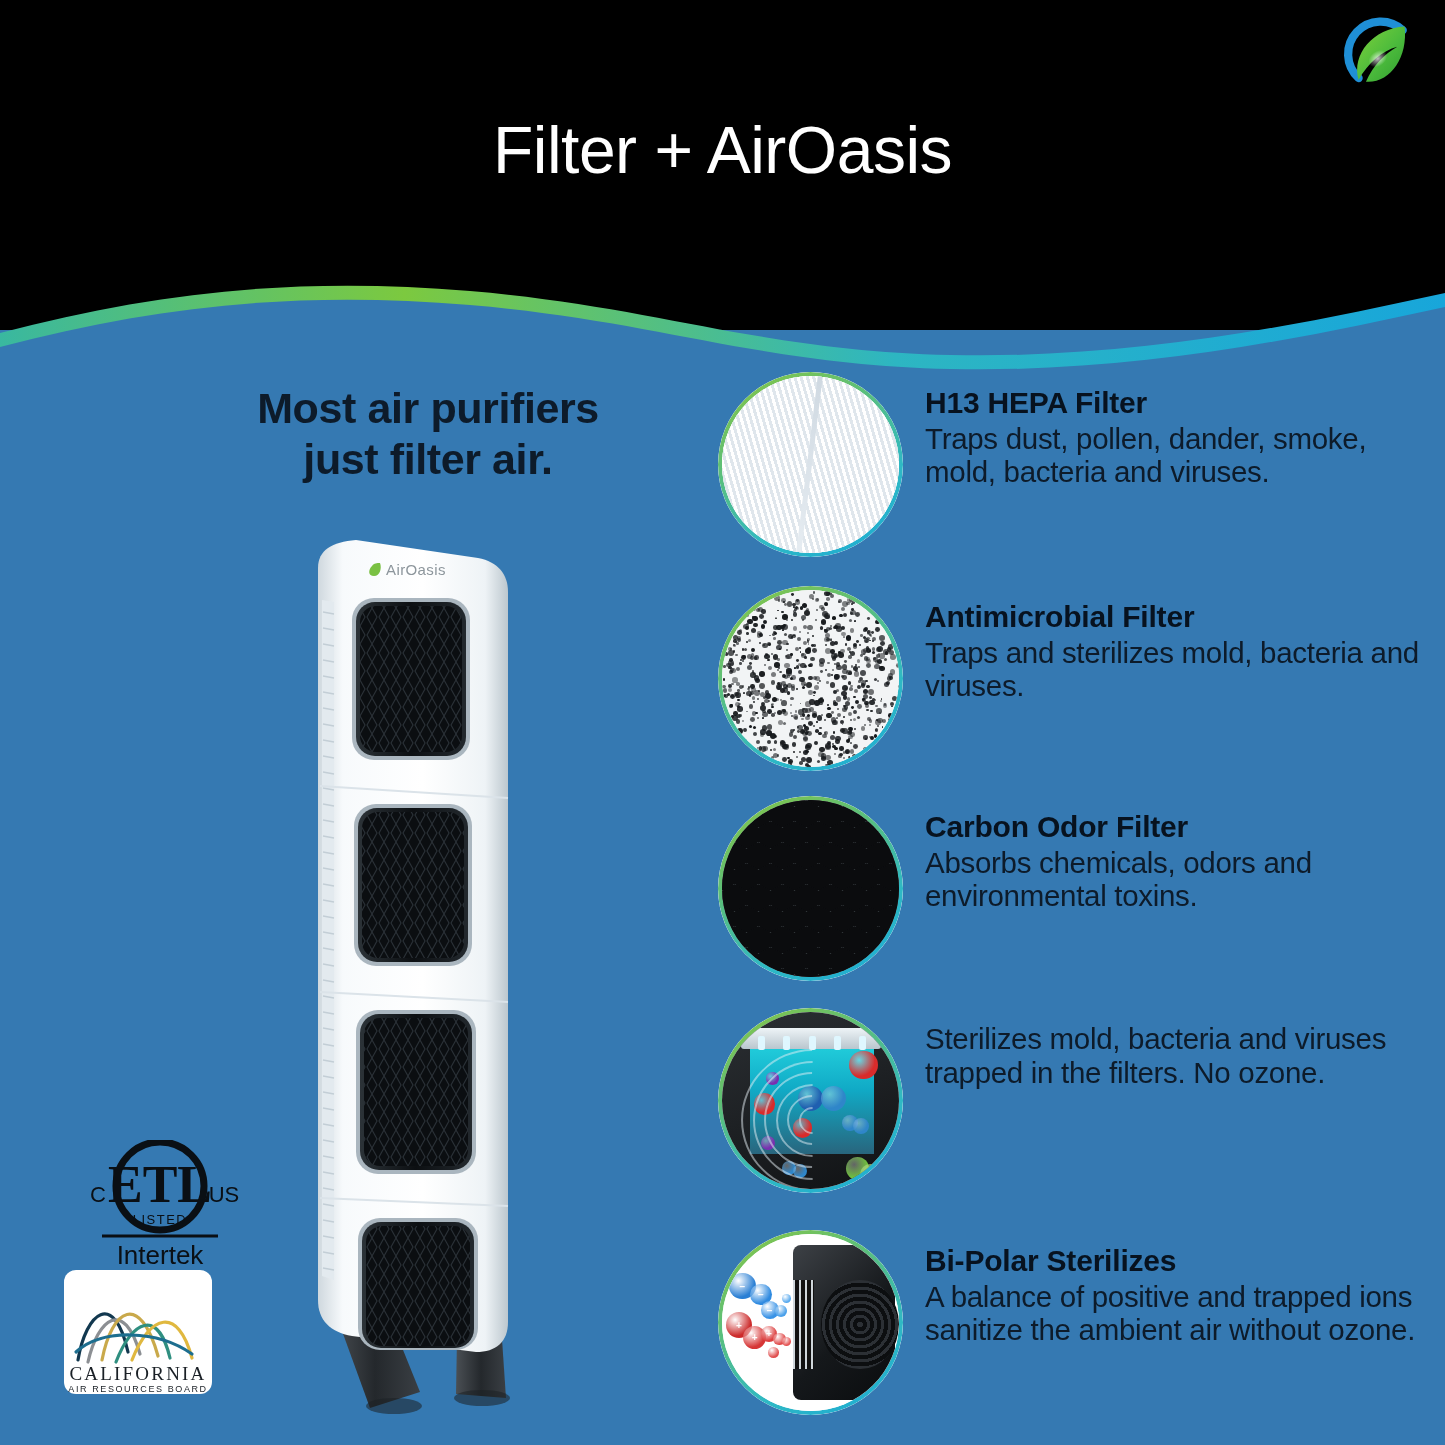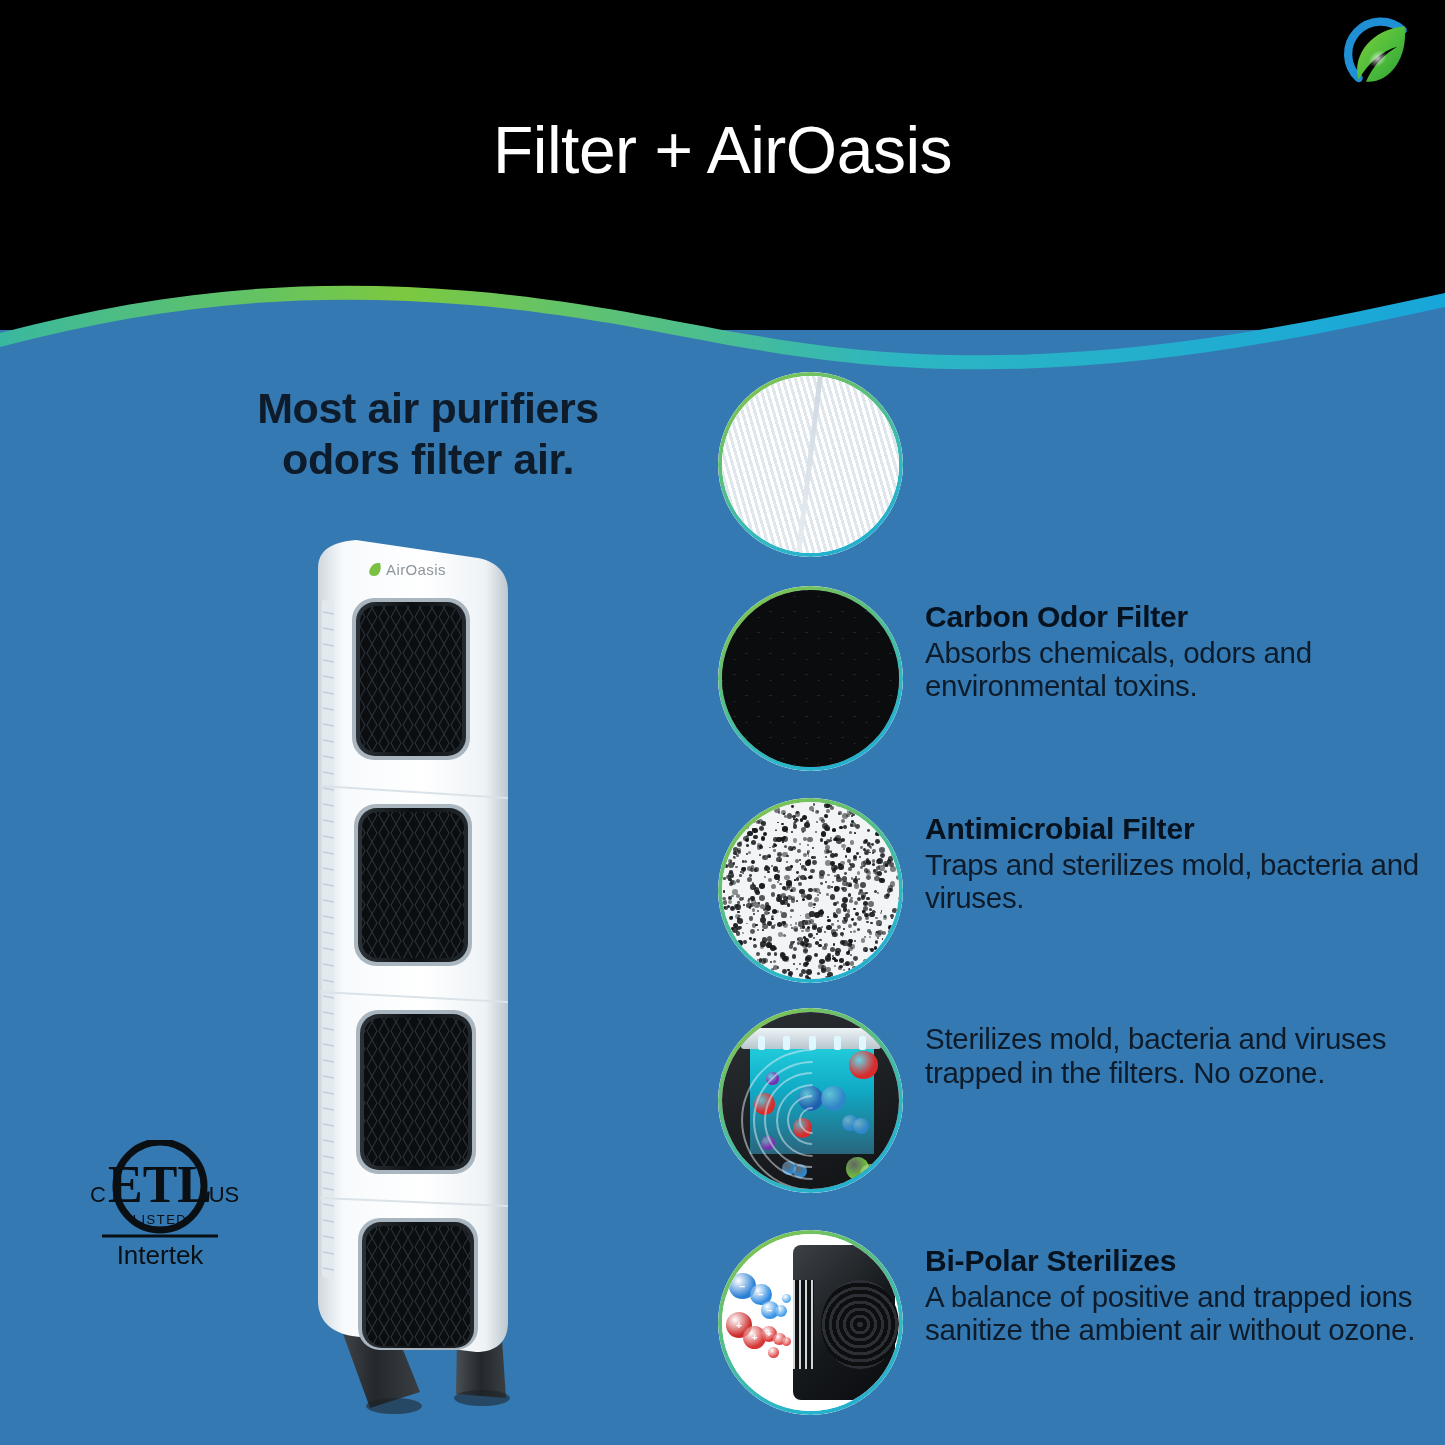--- a/index.html
+++ b/index.html
@@ -141,21 +141,21 @@
           <stop offset="0.28" stop-color="#7cc93f"></stop>
           <stop offset="0.62" stop-color="#2db6c2"></stop>
           <stop offset="1" stop-color="#18a6da"></stop>
         </linearGradient>
       </defs>
       <path d="M0,78 C160,36 300,22 470,36 C660,52 760,96 950,100 C1130,104 1290,72 1445,38 L1445,130 L0,130 Z" fill="url(#wg)"></path>
       <path d="M0,92 C160,50 300,36 470,50 C660,66 760,110 950,114 C1130,118 1290,86 1445,52 L1445,130 L0,130 Z" fill="#3579b2"></path>
     </svg>
   </div>
 
-  <div class="lede">Most air purifiers odors filter air.</div>
+  <div class="lede">Most air purifiers just filter air.</div>
 
   <div class="product">
     <svg viewBox="0 0 290 910" width="290" height="910">
       <defs>
         <linearGradient id="bodyg" x1="0" y1="0" x2="1" y2="0">
           <stop offset="0" stop-color="#cfd8de"></stop>
           <stop offset="0.13" stop-color="#f7fafc"></stop>
           <stop offset="0.55" stop-color="#ffffff"></stop>
           <stop offset="0.88" stop-color="#eef3f6"></stop>
           <stop offset="1" stop-color="#bcc7ce"></stop>
@@ -233,128 +233,48 @@
       <circle cx="88" cy="46" r="44" fill="none" stroke="#0a0f14" stroke-width="7"></circle>
       <text x="88" y="62" text-anchor="middle" font-family="Liberation Serif, serif" font-size="52" font-weight="700" fill="#0a0f14">ETL</text>
       <text x="26" y="62" text-anchor="middle" font-family="Liberation Sans, sans-serif" font-size="22" fill="#0a0f14">C</text>
       <text x="152" y="62" text-anchor="middle" font-family="Liberation Sans, sans-serif" font-size="22" fill="#0a0f14">US</text>
       <text x="88" y="84" text-anchor="middle" font-family="Liberation Sans, sans-serif" font-size="13" letter-spacing="1.5" fill="#0a0f14">LISTED</text>
       <line x1="30" y1="96" x2="146" y2="96" stroke="#0a0f14" stroke-width="3"></line>
       <text x="88" y="124" text-anchor="middle" font-family="Liberation Sans, sans-serif" font-size="26" fill="#0a0f14">Intertek</text>
     </svg>
   </div>
 
+  <div class="badge-carb">
+    <svg viewBox="0 0 152 128" width="152" height="128">
+      <rect x="2" y="2" width="148" height="124" rx="12" fill="#ffffff"></rect>
+      <g fill="none" stroke-width="3.2" stroke-linecap="round">
+        <path d="M16,92 C24,44 52,22 66,84" stroke="#12384f"></path>
+        <path d="M26,94 C36,50 62,30 78,86" stroke="#8c8f93"></path>
+        <path d="M40,92 C50,40 78,24 96,88" stroke="#c9a94b"></path>
+        <path d="M54,94 C70,52 96,40 108,90" stroke="#2f8f80"></path>
+        <path d="M70,92 C88,46 116,38 130,90" stroke="#e0b83f"></path>
+        <path d="M14,84 C40,60 96,62 130,86" stroke="#1d6e8f"></path>
+      </g>
+      <text x="76" y="112" text-anchor="middle" font-family="Liberation Serif, serif" font-size="19" letter-spacing="2.2" fill="#1a2026">CALIFORNIA</text>
+      <text x="76" y="124" text-anchor="middle" font-family="Liberation Sans, sans-serif" font-size="9" letter-spacing="1.6" fill="#1a2026">AIR RESOURCES BOARD</text>
+    </svg>
+  </div>
 
   <div class="features">
 
     <div class="feature" style="height:214px;">
       <div class="fthumb">
         <div class="ring"></div>
         <div class="inner">
           <div class="tex-hepa"></div>
         </div>
       </div>
-    </div>
-
-    <div class="feature" style="height:212px;">
-      <div class="fthumb">
-        <div class="ring"></div>
-        <div class="inner">
-          <div class="tex-carbon" id="carbonTex">
-              <div class="hx" style="left: -12px; top: -21px;"></div>
-              <div class="hx" style="left: 12px; top: -21px;"></div>
-              <div class="hx" style="left: 36px; top: -21px;"></div>
-              <div class="hx" style="left: 60px; top: -21px;"></div>
-              <div class="hx" style="left: 84px; top: -21px;"></div>
-              <div class="hx" style="left: 108px; top: -21px;"></div>
-              <div class="hx" style="left: 132px; top: -21px;"></div>
-              <div class="hx" style="left: 156px; top: -21px;"></div>
-              <div class="hx" style="left: -24px; top: 0px;"></div>
-              <div class="hx" style="left: 0px; top: 0px;"></div>
-              <div class="hx" style="left: 24px; top: 0px;"></div>
-              <div class="hx" style="left: 48px; top: 0px;"></div>
-              <div class="hx" style="left: 72px; top: 0px;"></div>
-              <div class="hx" style="left: 96px; top: 0px;"></div>
-              <div class="hx" style="left: 120px; top: 0px;"></div>
-              <div class="hx" style="left: 144px; top: 0px;"></div>
-              <div class="hx" style="left: 168px; top: 0px;"></div>
-              <div class="hx" style="left: -12px; top: 21px;"></div>
-              <div class="hx" style="left: 12px; top: 21px;"></div>
-              <div class="hx" style="left: 36px; top: 21px;"></div>
-              <div class="hx" style="left: 60px; top: 21px;"></div>
-              <div class="hx" style="left: 84px; top: 21px;"></div>
-              <div class="hx" style="left: 108px; top: 21px;"></div>
-              <div class="hx" style="left: 132px; top: 21px;"></div>
-              <div class="hx" style="left: 156px; top: 21px;"></div>
-              <div class="hx" style="left: -24px; top: 42px;"></div>
-              <div class="hx" style="left: 0px; top: 42px;"></div>
-              <div class="hx" style="left: 24px; top: 42px;"></div>
-              <div class="hx" style="left: 48px; top: 42px;"></div>
-              <div class="hx" style="left: 72px; top: 42px;"></div>
-              <div class="hx" style="left: 96px; top: 42px;"></div>
-              <div class="hx" style="left: 120px; top: 42px;"></div>
-              <div class="hx" style="left: 144px; top: 42px;"></div>
-              <div class="hx" style="left: 168px; top: 42px;"></div>
-              <div class="hx" style="left: -12px; top: 63px;"></div>
-              <div class="hx" style="left: 12px; top: 63px;"></div>
-              <div class="hx" style="left: 36px; top: 63px;"></div>
-              <div class="hx" style="left: 60px; top: 63px;"></div>
-              <div class="hx" style="left: 84px; top: 63px;"></div>
-              <div class="hx" style="left: 108px; top: 63px;"></div>
-              <div class="hx" style="left: 132px; top: 63px;"></div>
-              <div class="hx" style="left: 156px; top: 63px;"></div>
-              <div class="hx" style="left: -24px; top: 84px;"></div>
-              <div class="hx" style="left: 0px; top: 84px;"></div>
-              <div class="hx" style="left: 24px; top: 84px;"></div>
-              <div class="hx" style="left: 48px; top: 84px;"></div>
-              <div class="hx" style="left: 72px; top: 84px;"></div>
-              <div class="hx" style="left: 96px; top: 84px;"></div>
-              <div class="hx" style="left: 120px; top: 84px;"></div>
-              <div class="hx" style="left: 144px; top: 84px;"></div>
-              <div class="hx" style="left: 168px; top: 84px;"></div>
-              <div class="hx" style="left: -12px; top: 105px;"></div>
-              <div class="hx" style="left: 12px; top: 105px;"></div>
-              <div class="hx" style="left: 36px; top: 105px;"></div>
-              <div class="hx" style="left: 60px; top: 105px;"></div>
-              <div class="hx" style="left: 84px; top: 105px;"></div>
-              <div class="hx" style="left: 108px; top: 105px;"></div>
-              <div class="hx" style="left: 132px; top: 105px;"></div>
-              <div class="hx" style="left: 156px; top: 105px;"></div>
-              <div class="hx" style="left: -24px; top: 126px;"></div>
-              <div class="hx" style="left: 0px; top: 126px;"></div>
-              <div class="hx" style="left: 24px; top: 126px;"></div>
-              <div class="hx" style="left: 48px; top: 126px;"></div>
-              <div class="hx" style="left: 72px; top: 126px;"></div>
-              <div class="hx" style="left: 96px; top: 126px;"></div>
-              <div class="hx" style="left: 120px; top: 126px;"></div>
-              <div class="hx" style="left: 144px; top: 126px;"></div>
-              <div class="hx" style="left: 168px; top: 126px;"></div>
-              <div class="hx" style="left: -12px; top: 147px;"></div>
-              <div class="hx" style="left: 12px; top: 147px;"></div>
-              <div class="hx" style="left: 36px; top: 147px;"></div>
-              <div class="hx" style="left: 60px; top: 147px;"></div>
-              <div class="hx" style="left: 84px; top: 147px;"></div>
-              <div class="hx" style="left: 108px; top: 147px;"></div>
-              <div class="hx" style="left: 132px; top: 147px;"></div>
-              <div class="hx" style="left: 156px; top: 147px;"></div>
-              <div class="hx" style="left: -24px; top: 168px;"></div>
-              <div class="hx" style="left: 0px; top: 168px;"></div>
-              <div class="hx" style="left: 24px; top: 168px;"></div>
-              <div class="hx" style="left: 48px; top: 168px;"></div>
-              <div class="hx" style="left: 72px; top: 168px;"></div>
-              <div class="hx" style="left: 96px; top: 168px;"></div>
-              <div class="hx" style="left: 120px; top: 168px;"></div>
-              <div class="hx" style="left: 144px; top: 168px;"></div>
-              <div class="hx" style="left: 168px; top: 168px;"></div>
-            </div>
-        </div>
-      </div>
       <div class="ftext">
-        <p class="ftitle">Carbon Odor Filter</p>
-        <p class="fdesc">Absorbs chemicals, odors and environmental toxins.</p>
+        <p class="ftitle">H13 HEPA Filter</p>
+        <p class="fdesc">Traps dust, pollen, dander, smoke, mold, bacteria and viruses.</p>
       </div>
     </div>
 
     <div class="feature" style="height:210px;">
       <div class="fthumb">
         <div class="ring"></div>
         <div class="inner">
           <div class="tex-anti" id="antiTex">
               <div class="dot" style="width: 1.93477px; height: 1.93477px; left: 83.3995%; top: 94.7702%; opacity: 0.47;"></div>
               <div class="dot" style="width: 1.55196px; height: 1.55196px; left: 5.11552%; top: 76.5787%; opacity: 0.77;"></div>
@@ -1258,20 +1178,119 @@
               <div class="dot" style="width: 5.16508px; height: 5.16508px; left: 67.8016%; top: 42.081%; opacity: 0.75;"></div>
             </div>
         </div>
       </div>
       <div class="ftext">
         <p class="ftitle">Antimicrobial Filter</p>
         <p class="fdesc">Traps and sterilizes mold, bacteria and viruses.</p>
       </div>
     </div>
 
+    <div class="feature" style="height:212px;">
+      <div class="fthumb">
+        <div class="ring"></div>
+        <div class="inner">
+          <div class="tex-carbon" id="carbonTex">
+              <div class="hx" style="left: -12px; top: -21px;"></div>
+              <div class="hx" style="left: 12px; top: -21px;"></div>
+              <div class="hx" style="left: 36px; top: -21px;"></div>
+              <div class="hx" style="left: 60px; top: -21px;"></div>
+              <div class="hx" style="left: 84px; top: -21px;"></div>
+              <div class="hx" style="left: 108px; top: -21px;"></div>
+              <div class="hx" style="left: 132px; top: -21px;"></div>
+              <div class="hx" style="left: 156px; top: -21px;"></div>
+              <div class="hx" style="left: -24px; top: 0px;"></div>
+              <div class="hx" style="left: 0px; top: 0px;"></div>
+              <div class="hx" style="left: 24px; top: 0px;"></div>
+              <div class="hx" style="left: 48px; top: 0px;"></div>
+              <div class="hx" style="left: 72px; top: 0px;"></div>
+              <div class="hx" style="left: 96px; top: 0px;"></div>
+              <div class="hx" style="left: 120px; top: 0px;"></div>
+              <div class="hx" style="left: 144px; top: 0px;"></div>
+              <div class="hx" style="left: 168px; top: 0px;"></div>
+              <div class="hx" style="left: -12px; top: 21px;"></div>
+              <div class="hx" style="left: 12px; top: 21px;"></div>
+              <div class="hx" style="left: 36px; top: 21px;"></div>
+              <div class="hx" style="left: 60px; top: 21px;"></div>
+              <div class="hx" style="left: 84px; top: 21px;"></div>
+              <div class="hx" style="left: 108px; top: 21px;"></div>
+              <div class="hx" style="left: 132px; top: 21px;"></div>
+              <div class="hx" style="left: 156px; top: 21px;"></div>
+              <div class="hx" style="left: -24px; top: 42px;"></div>
+              <div class="hx" style="left: 0px; top: 42px;"></div>
+              <div class="hx" style="left: 24px; top: 42px;"></div>
+              <div class="hx" style="left: 48px; top: 42px;"></div>
+              <div class="hx" style="left: 72px; top: 42px;"></div>
+              <div class="hx" style="left: 96px; top: 42px;"></div>
+              <div class="hx" style="left: 120px; top: 42px;"></div>
+              <div class="hx" style="left: 144px; top: 42px;"></div>
+              <div class="hx" style="left: 168px; top: 42px;"></div>
+              <div class="hx" style="left: -12px; top: 63px;"></div>
+              <div class="hx" style="left: 12px; top: 63px;"></div>
+              <div class="hx" style="left: 36px; top: 63px;"></div>
+              <div class="hx" style="left: 60px; top: 63px;"></div>
+              <div class="hx" style="left: 84px; top: 63px;"></div>
+              <div class="hx" style="left: 108px; top: 63px;"></div>
+              <div class="hx" style="left: 132px; top: 63px;"></div>
+              <div class="hx" style="left: 156px; top: 63px;"></div>
+              <div class="hx" style="left: -24px; top: 84px;"></div>
+              <div class="hx" style="left: 0px; top: 84px;"></div>
+              <div class="hx" style="left: 24px; top: 84px;"></div>
+              <div class="hx" style="left: 48px; top: 84px;"></div>
+              <div class="hx" style="left: 72px; top: 84px;"></div>
+              <div class="hx" style="left: 96px; top: 84px;"></div>
+              <div class="hx" style="left: 120px; top: 84px;"></div>
+              <div class="hx" style="left: 144px; top: 84px;"></div>
+              <div class="hx" style="left: 168px; top: 84px;"></div>
+              <div class="hx" style="left: -12px; top: 105px;"></div>
+              <div class="hx" style="left: 12px; top: 105px;"></div>
+              <div class="hx" style="left: 36px; top: 105px;"></div>
+              <div class="hx" style="left: 60px; top: 105px;"></div>
+              <div class="hx" style="left: 84px; top: 105px;"></div>
+              <div class="hx" style="left: 108px; top: 105px;"></div>
+              <div class="hx" style="left: 132px; top: 105px;"></div>
+              <div class="hx" style="left: 156px; top: 105px;"></div>
+              <div class="hx" style="left: -24px; top: 126px;"></div>
+              <div class="hx" style="left: 0px; top: 126px;"></div>
+              <div class="hx" style="left: 24px; top: 126px;"></div>
+              <div class="hx" style="left: 48px; top: 126px;"></div>
+              <div class="hx" style="left: 72px; top: 126px;"></div>
+              <div class="hx" style="left: 96px; top: 126px;"></div>
+              <div class="hx" style="left: 120px; top: 126px;"></div>
+              <div class="hx" style="left: 144px; top: 126px;"></div>
+              <div class="hx" style="left: 168px; top: 126px;"></div>
+              <div class="hx" style="left: -12px; top: 147px;"></div>
+              <div class="hx" style="left: 12px; top: 147px;"></div>
+              <div class="hx" style="left: 36px; top: 147px;"></div>
+              <div class="hx" style="left: 60px; top: 147px;"></div>
+              <div class="hx" style="left: 84px; top: 147px;"></div>
+              <div class="hx" style="left: 108px; top: 147px;"></div>
+              <div class="hx" style="left: 132px; top: 147px;"></div>
+              <div class="hx" style="left: 156px; top: 147px;"></div>
+              <div class="hx" style="left: -24px; top: 168px;"></div>
+              <div class="hx" style="left: 0px; top: 168px;"></div>
+              <div class="hx" style="left: 24px; top: 168px;"></div>
+              <div class="hx" style="left: 48px; top: 168px;"></div>
+              <div class="hx" style="left: 72px; top: 168px;"></div>
+              <div class="hx" style="left: 96px; top: 168px;"></div>
+              <div class="hx" style="left: 120px; top: 168px;"></div>
+              <div class="hx" style="left: 144px; top: 168px;"></div>
+              <div class="hx" style="left: 168px; top: 168px;"></div>
+            </div>
+        </div>
+      </div>
+      <div class="ftext">
+        <p class="ftitle">Carbon Odor Filter</p>
+        <p class="fdesc">Absorbs chemicals, odors and environmental toxins.</p>
+      </div>
+    </div>
+
     <div class="feature" style="height:222px;">
       <div class="fthumb">
         <div class="ring"></div>
         <div class="inner">
           <div class="tex-uvc" id="uvcTex">
             <div class="panel"></div>
             <div class="strip">
                 <i style="left:12%"></i>
                 <i style="left:30%"></i>
                 <i style="left:48%"></i>

